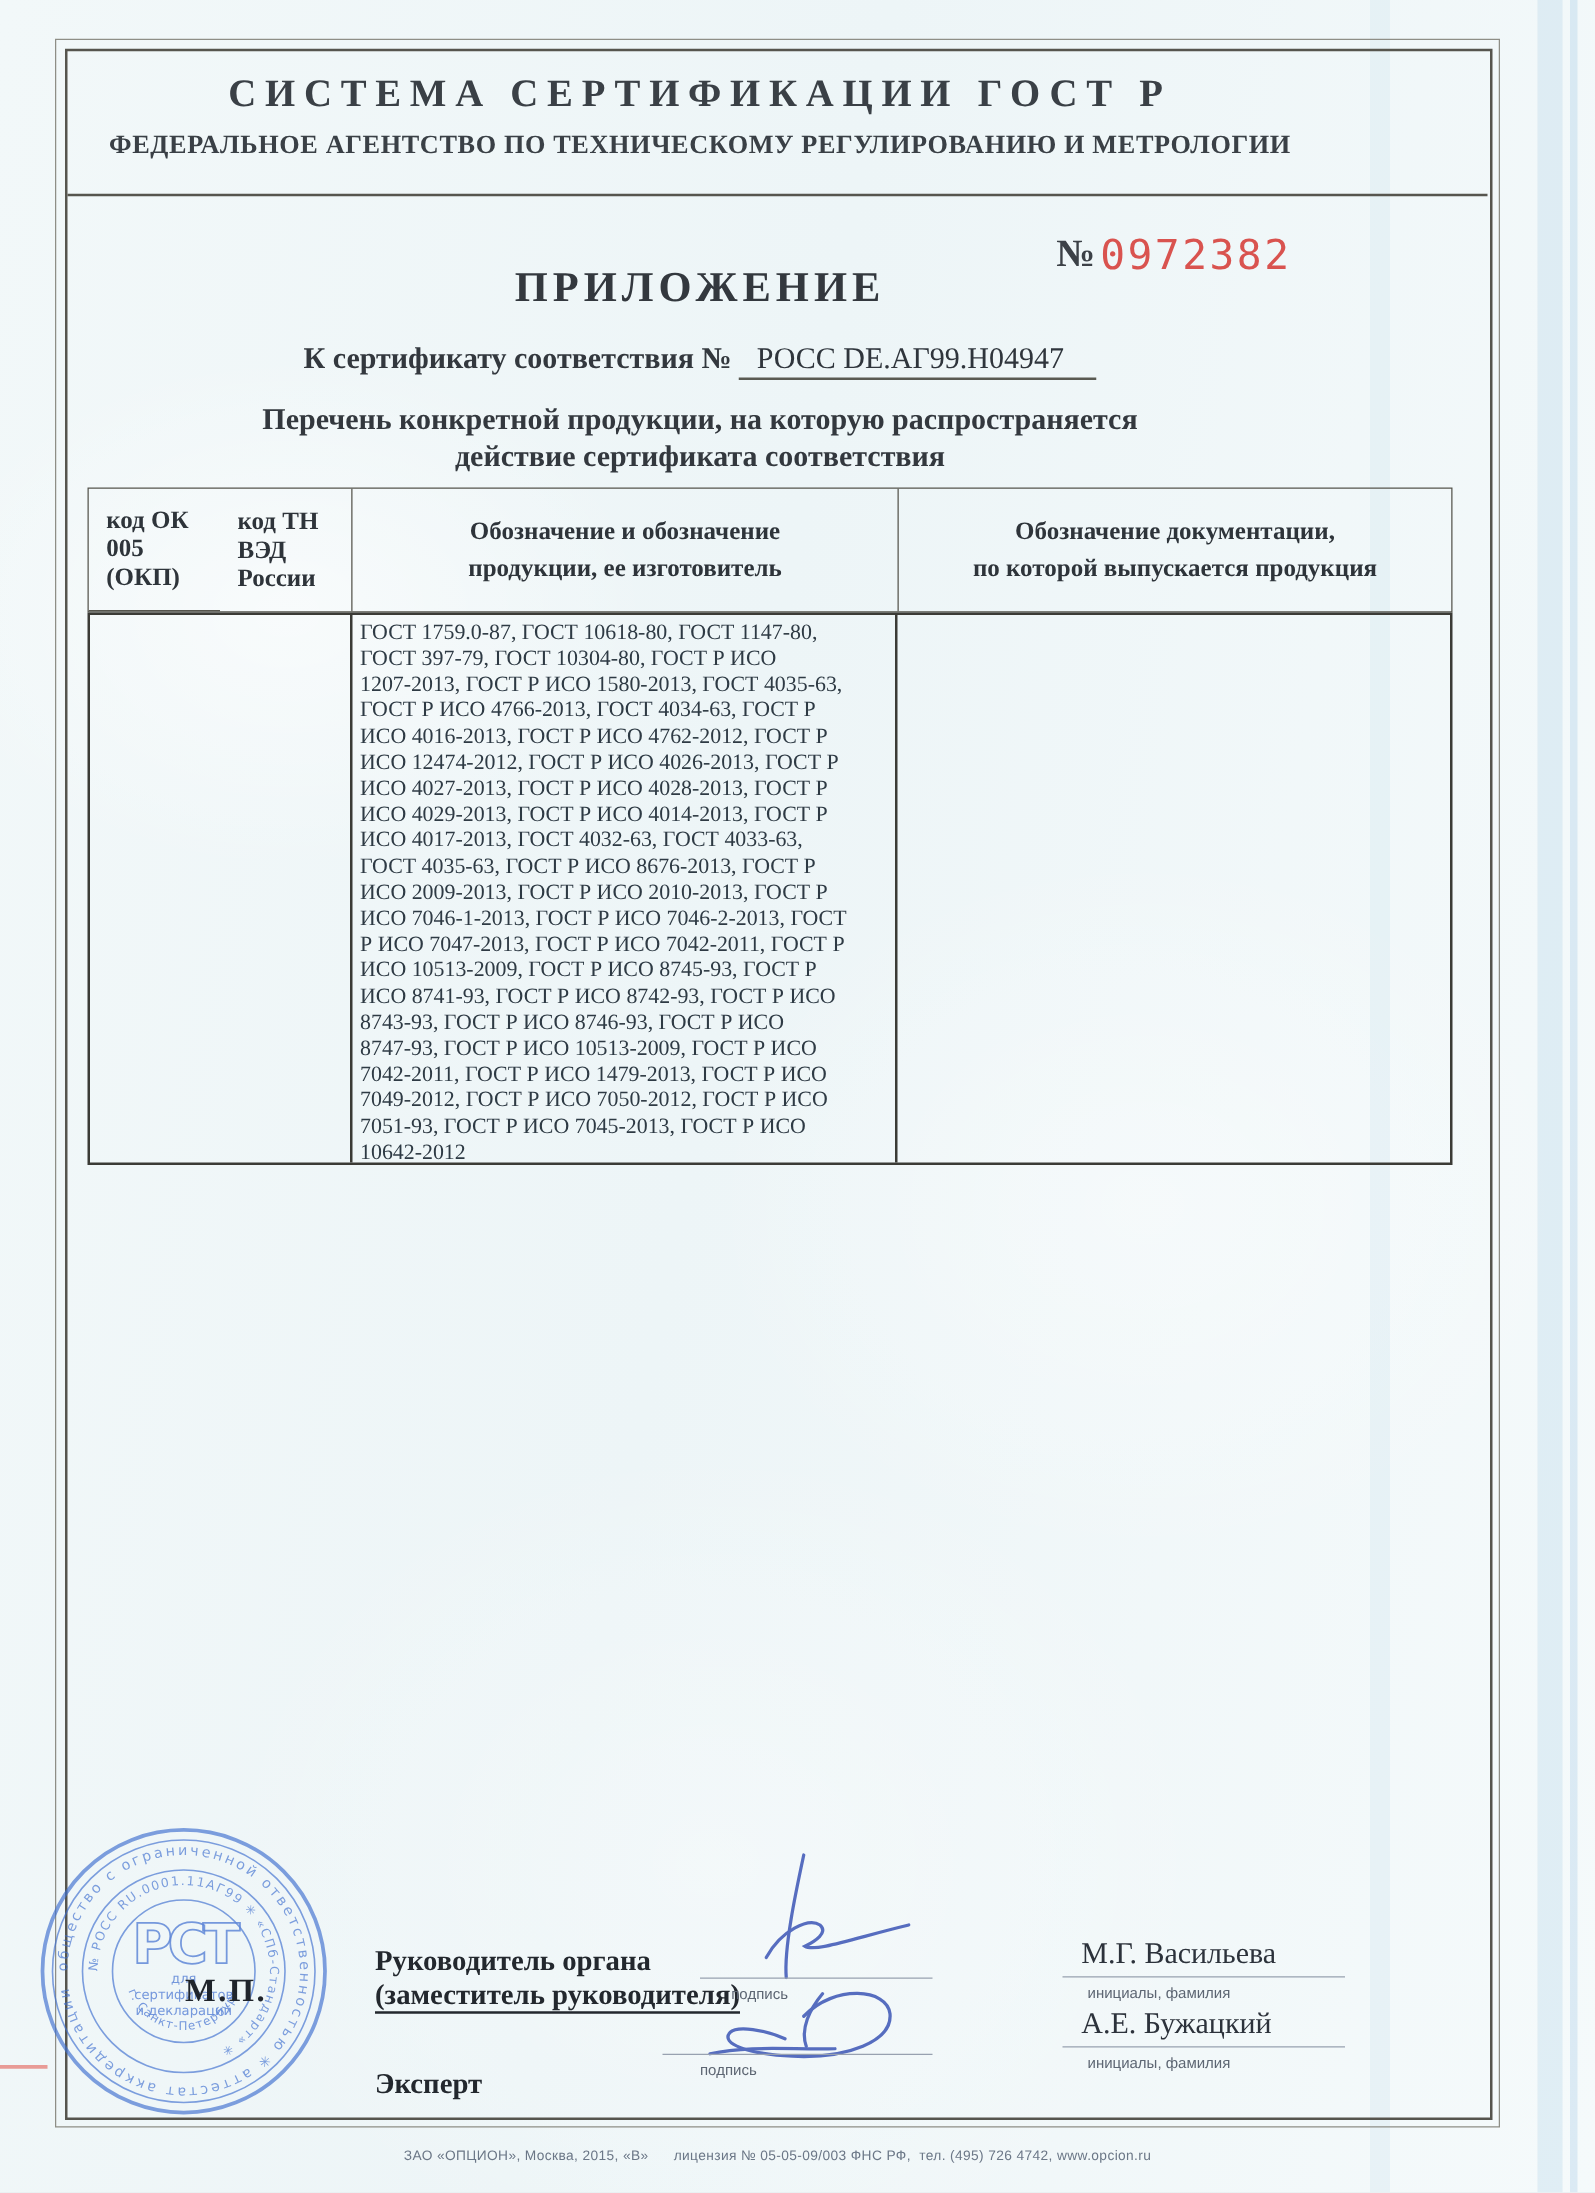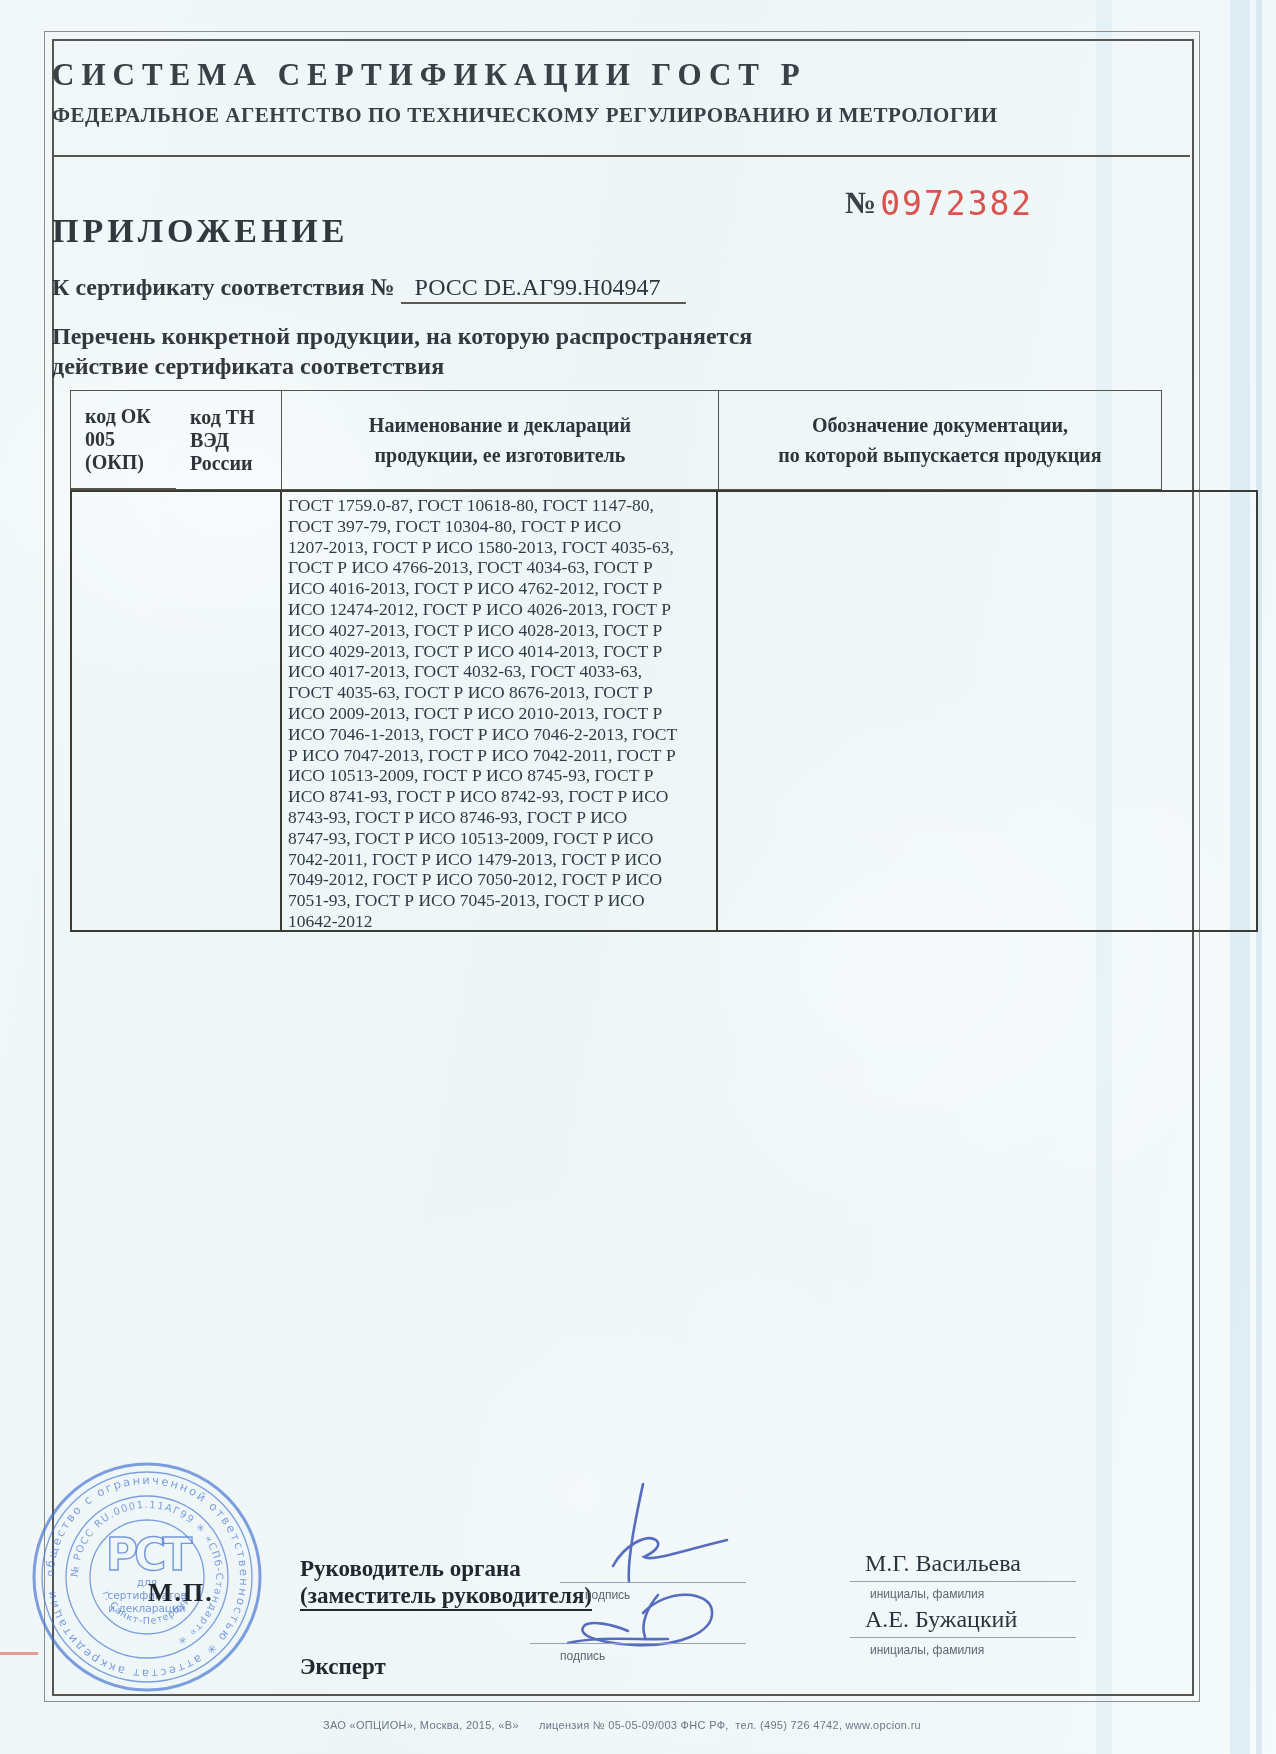--- a/index.html
+++ b/index.html
@@ -10,41 +10,41 @@
       radial-gradient(ellipse 420px 300px at 18% 28%, rgba(255,255,255,.55), rgba(255,255,255,0) 70%),
       radial-gradient(ellipse 520px 420px at 72% 55%, rgba(255,255,255,.35), rgba(255,255,255,0) 70%),
       radial-gradient(ellipse 600px 500px at 45% 85%, rgba(255,255,255,.30), rgba(255,255,255,0) 70%),
       linear-gradient(100deg,#f2f8f9 0%,#edf5f7 45%,#f5fafb 100%);
   }
   .streak{position:absolute;top:0;height:1754px;pointer-events:none;}
   .frame{position:absolute;pointer-events:none;}
   .outer-frame{left:44px;top:31px;width:1154px;height:1669px;border:1px solid #8e8e86;}
   .inner-frame{left:52px;top:39px;width:1138px;height:1653px;border:2px solid #56554e;}
   .hdr-divider{position:absolute;left:54px;top:155px;width:1136px;border-top:2px solid #56554e;}
-  .center-zone{position:absolute;left:52px;width:1016px;text-align:left;}
+  .center-zone{position:absolute;left:52px;width:1016px;text-align:center;}
   .sys-title{top:57px;font-size:31px;font-weight:bold;letter-spacing:7px;color:#3a4046;}
   .agency-title{top:103px;font-size:21px;font-weight:bold;letter-spacing:.5px;color:#3a4046;white-space:nowrap;}
   .form-number{position:absolute;left:845px;top:184px;white-space:nowrap;}
   .numero{font-size:31px;font-weight:bold;color:#3c4147;}
   .form-number-value{font-family:"DejaVu Sans Mono",monospace;font-size:33px;letter-spacing:2px;vertical-align:-2px;}
   .doc-title{top:212px;font-size:34px;font-weight:bold;letter-spacing:4px;color:#33383e;}
   .cert-line{top:274px;font-size:24px;}
   .cert-label{font-weight:bold;color:#33383e;}
   .cert-number{display:inline-block;padding:0 26px 1px 14px;border-bottom:2px solid #5a5a52;margin-left:6px;color:#2f353c;}
   .subtitle1{top:323px;font-size:24px;font-weight:bold;color:#33383e;}
   .subtitle2{top:353px;font-size:24px;font-weight:bold;color:#33383e;}
   
   .tbl-header{position:absolute;left:70px;top:390px;width:1092px;height:100px;border:1.5px solid #55544c;box-sizing:border-box;display:flex;}
   .tbl-header .c1{width:211px;border-right:1.5px solid #55544c;box-sizing:border-box;display:flex;flex-direction:row;}
   .tbl-header .c1 .half{flex:1;display:flex;align-items:center;padding-left:14px;font-size:20px;font-weight:bold;color:#2e343a;}
   .tbl-header .c1 .half.top{border-bottom:1.5px solid #55544c;}
   .tbl-header .c2{width:437px;border-right:1.5px solid #55544c;box-sizing:border-box;}
   .tbl-header .c3{flex:1;}
   .th-center{height:100%;display:flex;align-items:center;justify-content:center;text-align:center;font-size:20px;font-weight:bold;color:#2e343a;white-space:pre-line;line-height:1.5;}
-  .tbl-body{position:absolute;left:70px;top:490px;width:1188px;height:442px;border:2.5px solid #3b3b36;box-sizing:border-box;display:flex;}
+  .tbl-body{position:absolute;left:70px;top:490px;width:1092px;height:442px;border:2.5px solid #3b3b36;box-sizing:border-box;display:flex;}
   .tbl-body .c1{width:210px;border-right:2px solid #3b3b36;box-sizing:border-box;}
   .tbl-body .c2{width:436px;border-right:2px solid #3b3b36;box-sizing:border-box;padding:3px 2px 0 6px;}
   .tbl-body .c3{flex:1;}
   .gost-text{font-size:17.5px;line-height:20.8px;color:#2e3a44;white-space:pre-line;}
   
   .role{position:absolute;left:300px;font-size:23px;font-weight:bold;color:#23282e;white-space:nowrap;}
   .role-underline{border-bottom:2.5px solid #23282e;padding-bottom:1px;}
   .sig-line{position:absolute;border-bottom:1.5px solid #98a1b0;}
   .small-caption{position:absolute;font-family:"Liberation Sans",sans-serif;font-size:12px;color:#5d6673;text-align:left;}
   .person-name{position:absolute;left:865px;font-size:24px;color:#2c323b;white-space:nowrap;}
@@ -84,21 +84,21 @@
 
   <div class="center-zone subtitle1">Перечень конкретной продукции,  на которую распространяется</div>
   <div class="center-zone subtitle2">действие сертификата соответствия</div>
 
   <div class="tbl-header">
     <div class="c1">
       <div class="half top">код ОК 005 (ОКП)</div>
       <div class="half">код ТН ВЭД России</div>
     </div>
     <div class="c2">
-      <div class="th-center">Наименование и деклараций
+      <div class="th-center">Обозначение и обозначение
 продукции, ее изготовитель</div>
     </div>
     <div class="c3">
       <div class="th-center">Обозначение документации,
 по которой выпускается продукция</div>
     </div>
   </div>
 
   <div class="tbl-body">
     <div class="c1"></div>

